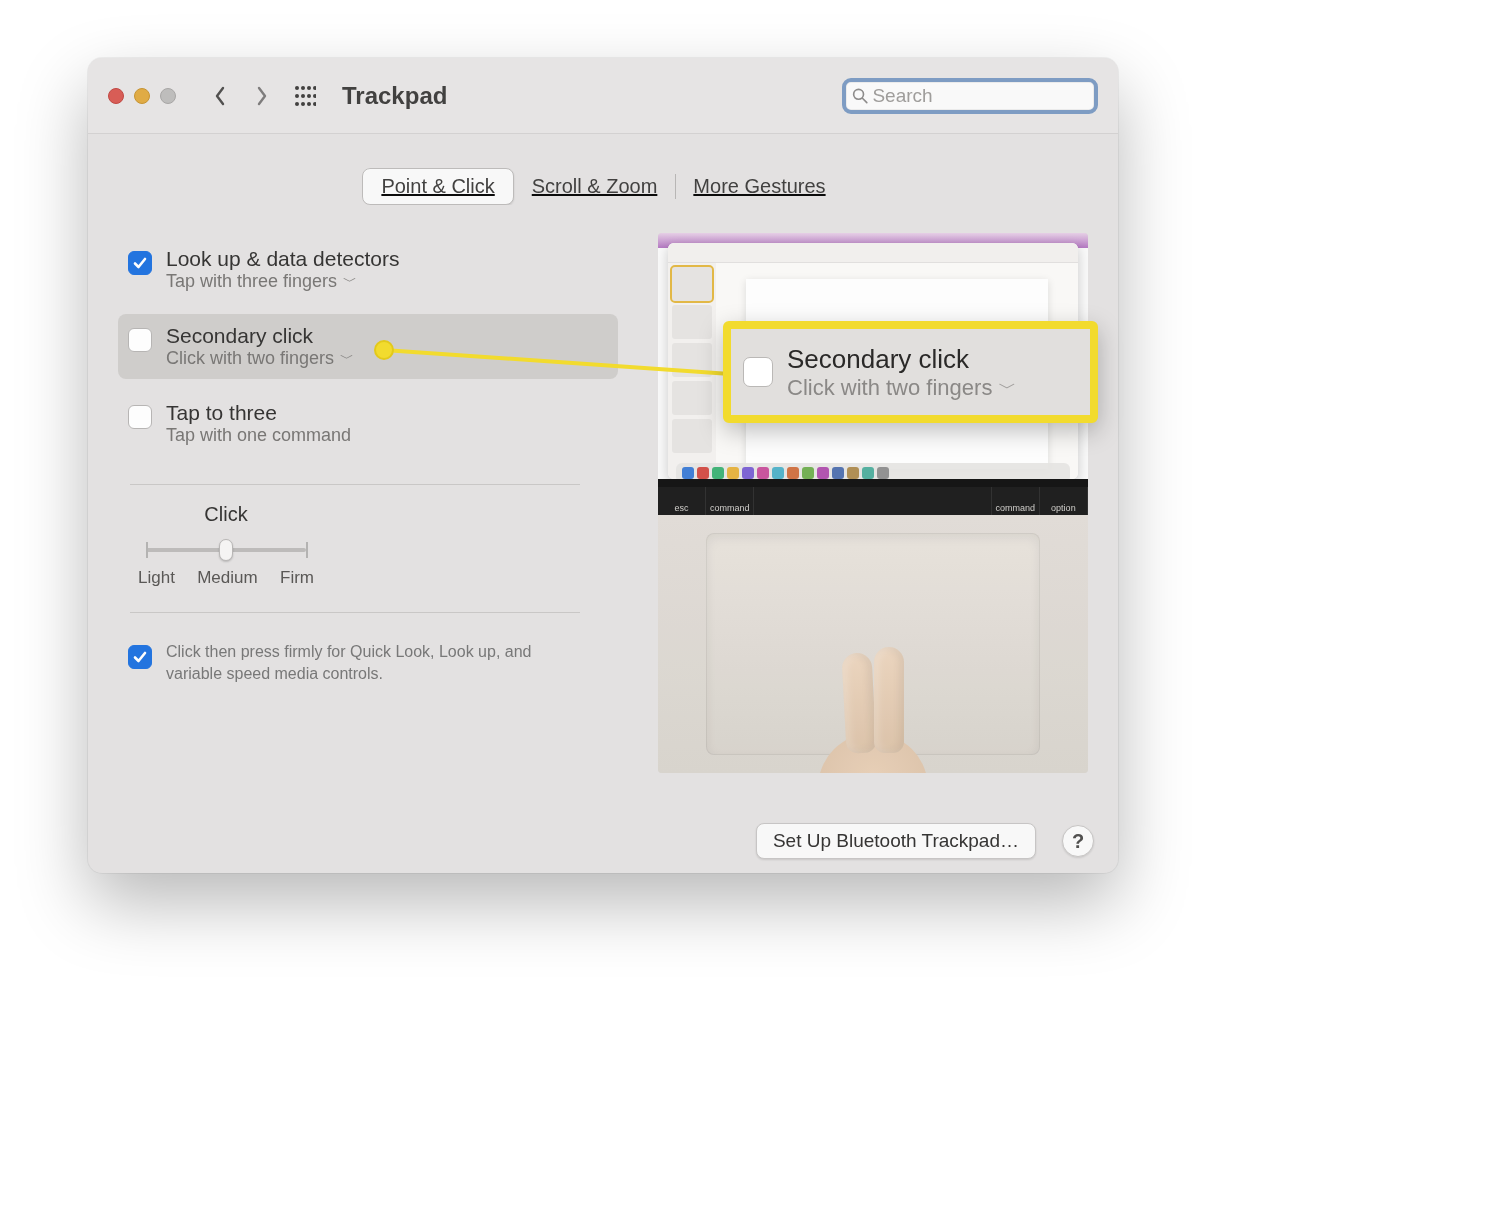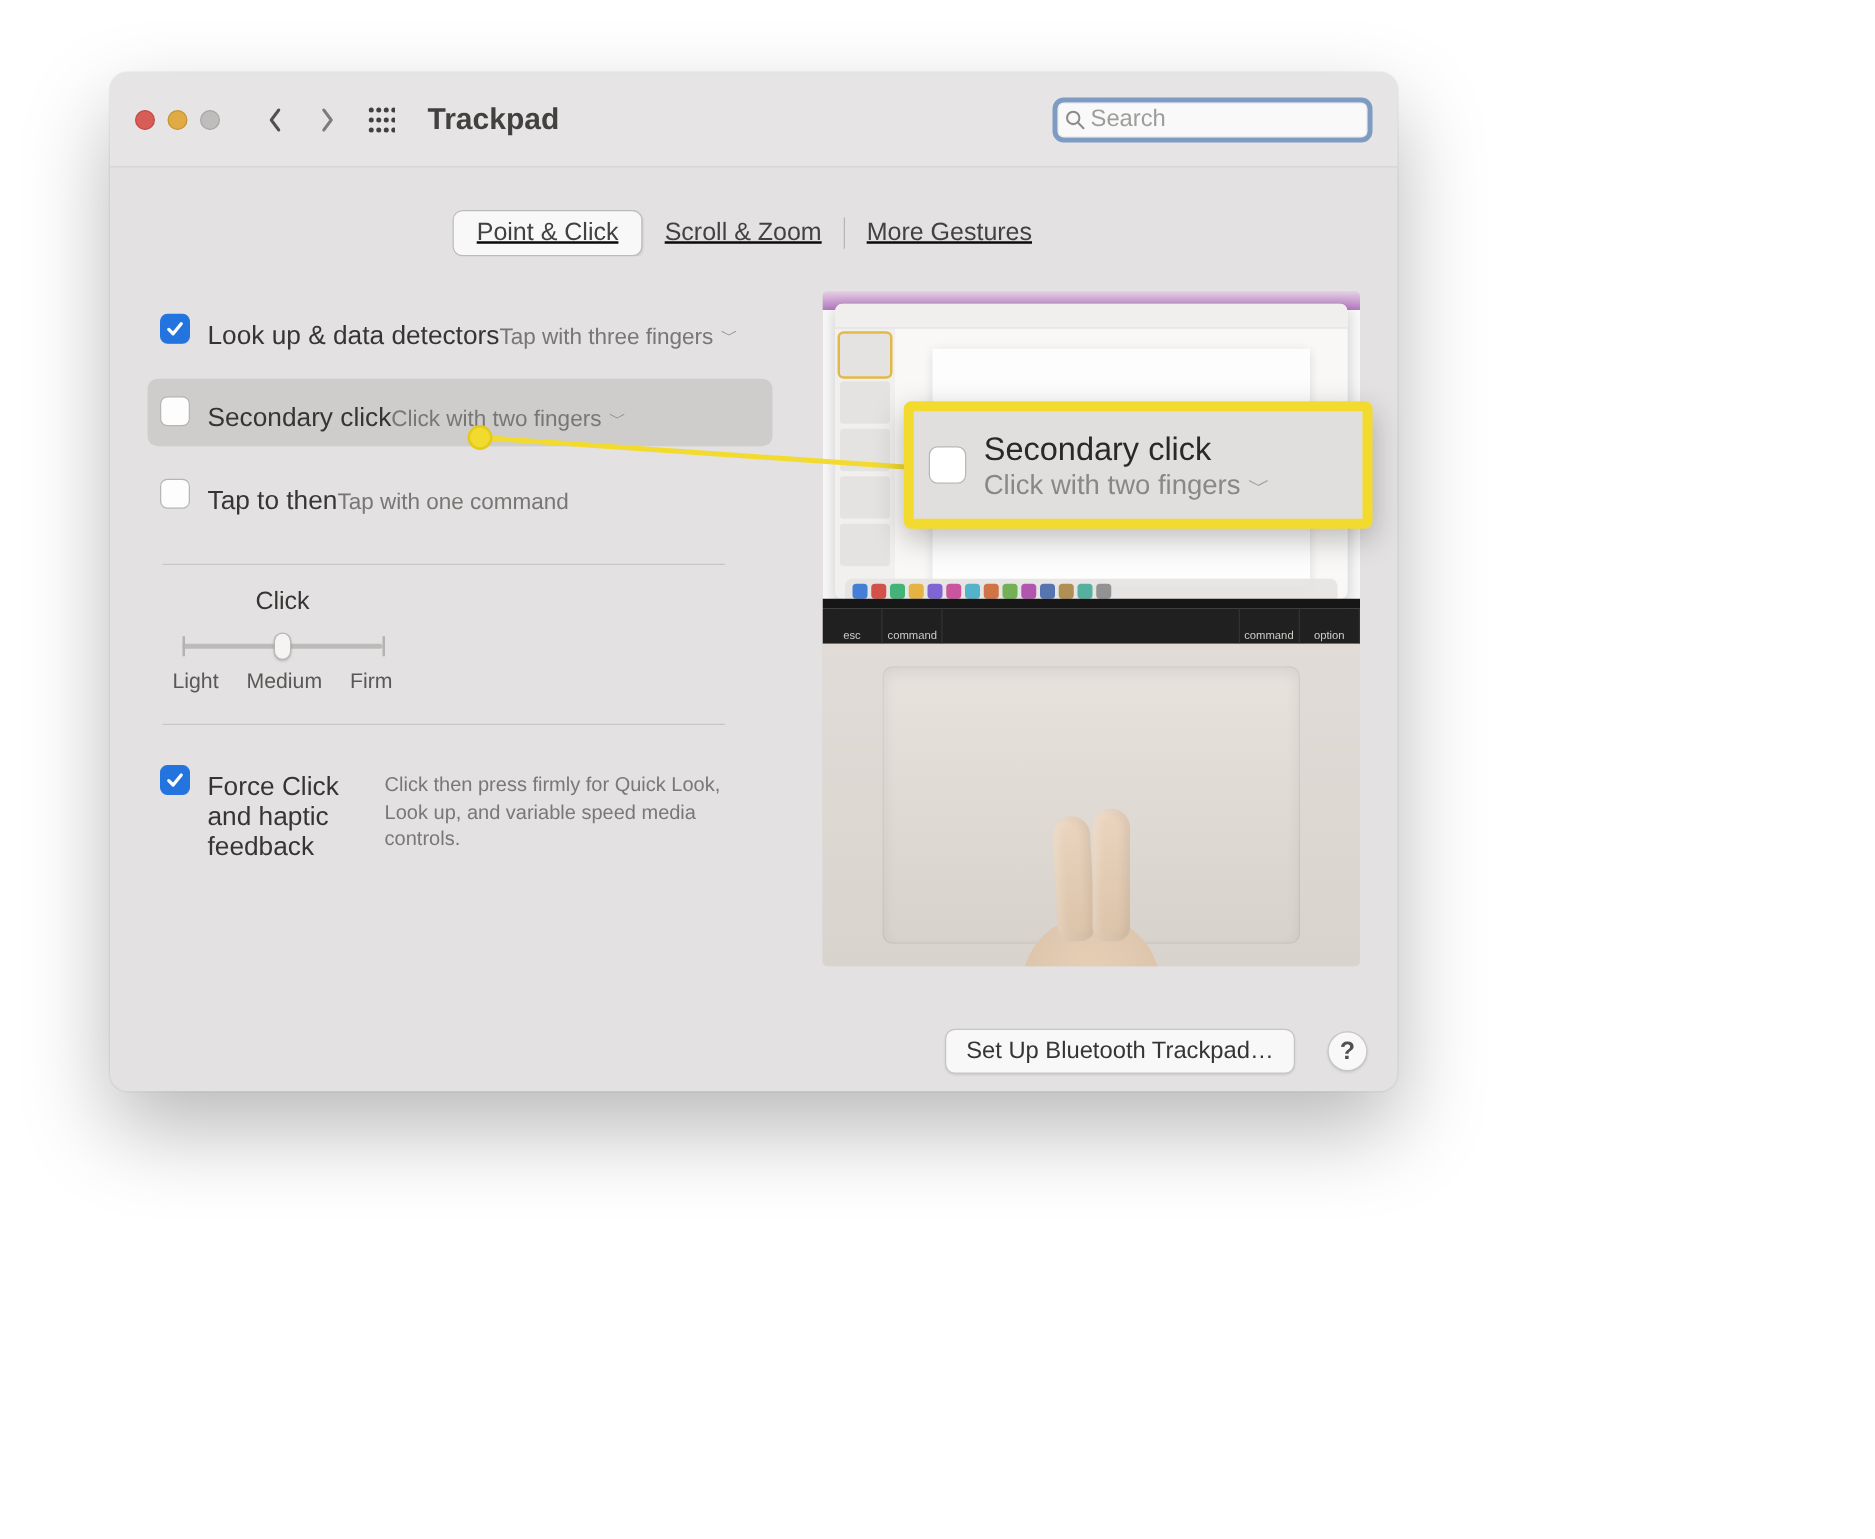--- a/index.html
+++ b/index.html
@@ -124,21 +124,21 @@
   .chk{
     width:24px; height:24px; border-radius:6px; margin-top:4px;
     border:1px solid #b6b4b3; background:#fff;
     display:flex; align-items:center; justify-content:center;
     flex-shrink:0;
   }
   .chk.checked{
     background:#1a6fe0; border-color:#1a6fe0;
   }
   .chk.checked svg{ width:16px; height:16px; color:#fff; }
-  .opt-texts{ display:flex; flex-direction:row;margin-top:10px; }
+  .opt-texts{ display:flex; flex-direction:column; }
   .opt-title{
     font-size:21px; color:#2e2d2c;
   }
   .opt-sub{
     font-size:18px; color:#747270;
     display:flex; align-items:center; gap:6px;
   }
   .opt-sub .chev{ font-size:14px; color:#8a8886; }
 
   .opt + .opt{ margin-top: 12px; }
@@ -427,21 +427,21 @@
           <div class="opt-sub">
             <span>Click with two fingers</span>
             <span class="chev">﹀</span>
           </div>
         </div>
       </div>
 
       <div class="opt">
         <div class="chk"></div>
         <div class="opt-texts">
-          <div class="opt-title">Tap to then</div>
+          <div class="opt-title">Tap to three</div>
           <div class="opt-sub">Tap with one command</div>
         </div>
       </div>
 
       <div class="divider"></div>
 
       <div class="sliders">
         <div class="slider-col">
           <div class="slider-title">Click</div>
           <div class="track">
@@ -462,21 +462,20 @@
 
       <div class="divider2"></div>
 
       <div class="opt force-row">
         <div class="chk checked">
           <svg viewBox="0 0 16 16">
               <polyline points="3,8.5 6.5,12 13,4" fill="none" stroke="currentColor" stroke-width="2.6" stroke-linecap="round" stroke-linejoin="round"></polyline>
             </svg>
         </div>
         <div class="opt-texts" style="max-width:420px">
-          <div class="opt-title">Force Click and haptic feedback</div>
           <div class="opt-sub">Click then press firmly for Quick Look, Look up, and variable speed media controls.</div>
         </div>
       </div>
     </div>
 
     <div class="right-col">
       <div class="preview">
         <div class="laptop-screen">
           <div class="sc-app">
             <div class="tb"></div>

